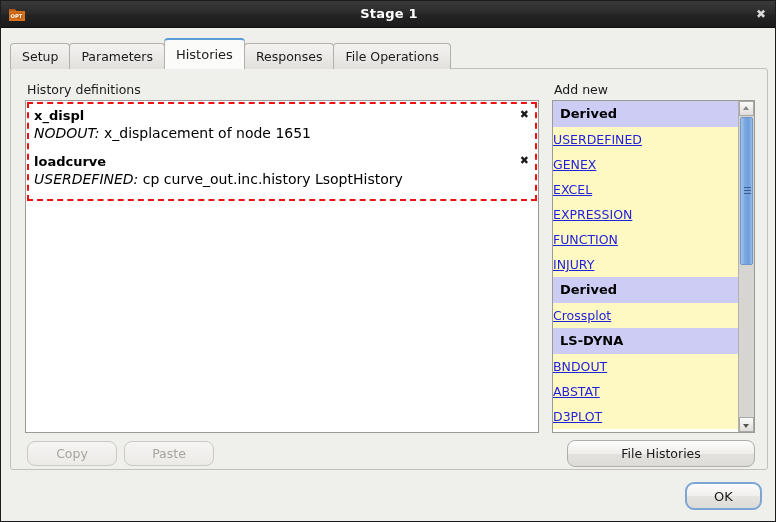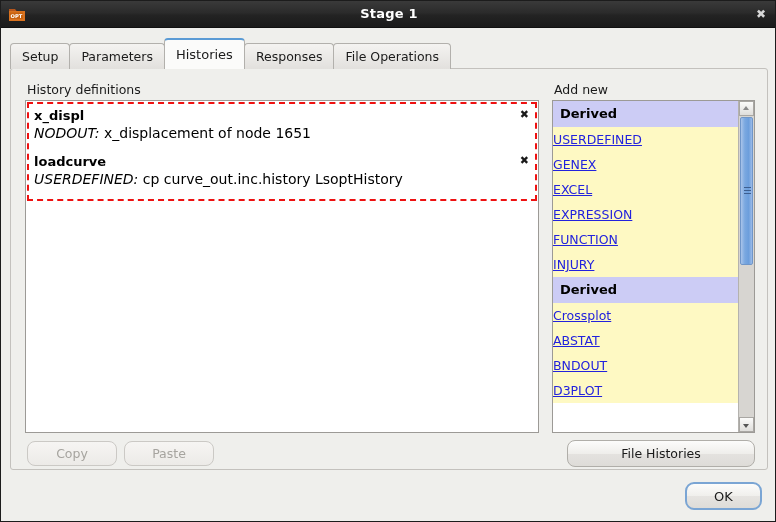--- a/index.html
+++ b/index.html
@@ -362,22 +362,23 @@
       <div class="addlist">
         <div class="add-group">Derived</div>
         <div class="add-item">USERDEFINED</div>
         <div class="add-item">GENEX</div>
         <div class="add-item">EXCEL</div>
         <div class="add-item">EXPRESSION</div>
         <div class="add-item">FUNCTION</div>
         <div class="add-item">INJURY</div>
         <div class="add-group">Derived</div>
         <div class="add-item">Crossplot</div>
+        <div class="add-group">LS-DYNA</div>
+        <div class="add-item">BNDOUT</div>
         <div class="add-item">ABSTAT</div>
-        <div class="add-item">BNDOUT</div>
         <div class="add-item">D3PLOT</div>
       </div>
 
       <div class="vsb">
         <div class="vsb-btn up">
             <span class="arw"></span>
           </div>
         <div class="vsb-thumb">
           <div class="vsb-grip">
               <i></i>

